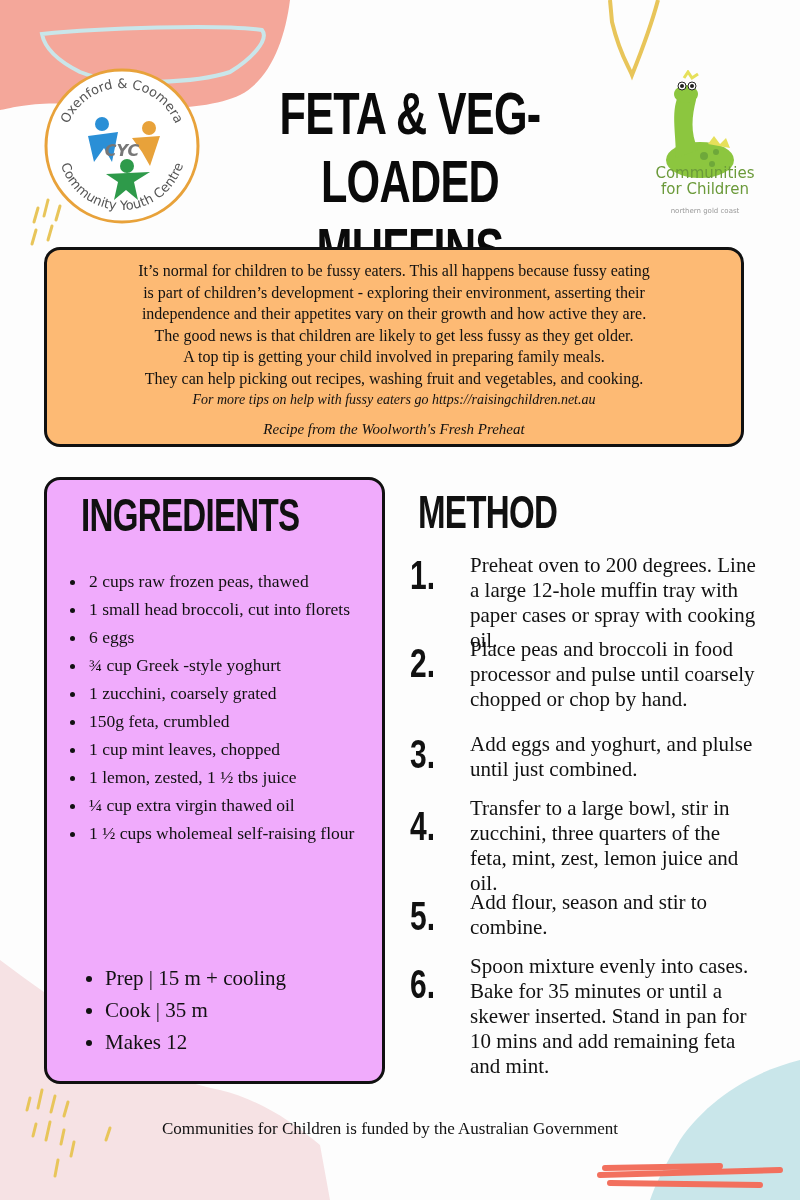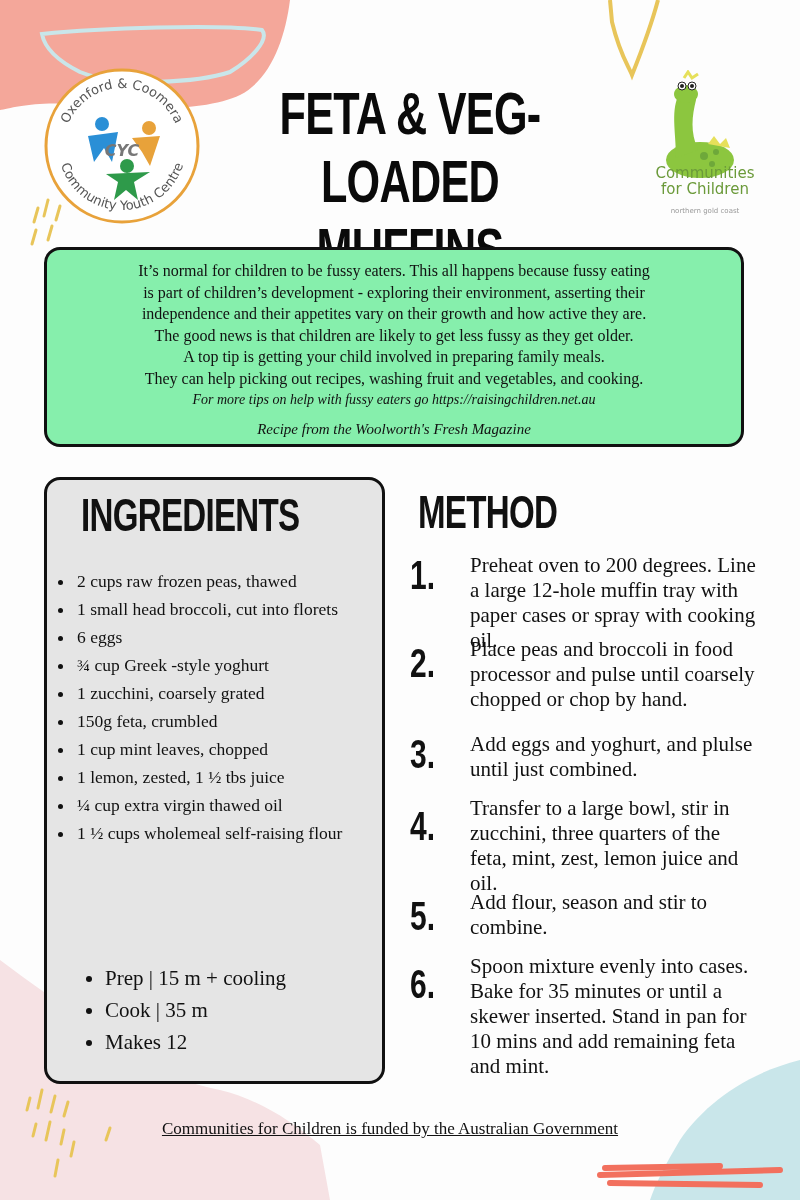--- a/index.html
+++ b/index.html
@@ -4,35 +4,35 @@
 <style>
   html, body { margin: 0; padding: 0; }
   body { width: 800px; height: 1200px; position: relative; overflow: hidden; background: #fdfdfd; font-family: "Liberation Serif", "DejaVu Serif", serif; color: #111; }
   .deco { position: absolute; pointer-events: none; }
   .title { position: absolute; left: 210px; top: 80px; width: 400px; text-align: center; font-family: "Liberation Sans Narrow", "Liberation Sans", sans-serif; font-weight: bold; font-size: 60px; line-height: 68px; letter-spacing: -1px; transform: scaleX(0.72); transform-origin: center; color: #0a0a0a; }
   .title-inner { display: block; width: 560px; margin-left: -80px; }
   .logo-cyc { position: absolute; left: 42px; top: 66px; width: 160px; height: 160px; }
   .logo-cfc { position: absolute; left: 640px; top: 70px; width: 130px; height: 150px; }
   .cfc-text { position: absolute; left: 650px; top: 165px; width: 110px; text-align: center; font-family: "DejaVu Sans", sans-serif; color: #6b9a3a; font-size: 15px; line-height: 16px; }
   .cfc-sub { font-size: 7px; color: #999; margin-top: 6px; }
-  .intro { position: absolute; left: 44px; top: 247px; width: 700px; height: 200px; border: 3.5px solid #111; border-radius: 16px; background: #86efac; text-align: center; box-sizing: border-box; padding-top: 10px; }
+  .intro { position: absolute; left: 44px; top: 247px; width: 700px; height: 200px; border: 3.5px solid #111; border-radius: 16px; background: #fdba74; text-align: center; box-sizing: border-box; padding-top: 10px; }
   .intro p { margin: 0; font-size: 16px; line-height: 21.5px; }
   .intro .tip { font-style: italic; font-size: 14px; line-height: 22px; }
   .intro .src { font-style: italic; font-size: 15px; margin-top: 8px; }
-  .ing-box { position: absolute; left: 44px; top: 477px; width: 341px; height: 607px; border: 3.5px solid #111; border-radius: 16px; background: #e5e5e5; box-sizing: border-box; }
+  .ing-box { position: absolute; left: 44px; top: 477px; width: 341px; height: 607px; border: 3.5px solid #111; border-radius: 16px; background: #f0abfc; box-sizing: border-box; }
   .heading { font-family: "Liberation Sans Narrow", "Liberation Sans", sans-serif; font-weight: bold; font-size: 46px; letter-spacing: -1px; transform: scaleX(0.72); transform-origin: left; white-space: nowrap; }
   .ing-heading { position: absolute; left: 34px; top: 8px; }
-  .ing-list { position: absolute; left: 0; top: 87px; width: 320px; margin: 0; padding-left: 28px; font-size: 17.5px; line-height: 28px; }
+  .ing-list { position: absolute; left: 12px; top: 87px; width: 320px; margin: 0; padding-left: 28px; font-size: 17.5px; line-height: 28px; }
   .ing-list li { padding-left: 2px; }
   .meta-list { position: absolute; left: 12px; top: 482px; margin: 0; padding-left: 46px; font-size: 21px; line-height: 32px; }
   .method-heading { position: absolute; left: 418px; top: 485px; }
   .step { position: absolute; left: 410px; width: 380px; }
   .step-num { position: absolute; left: 0; font-family: "Liberation Sans Narrow", "Liberation Sans", sans-serif; font-weight: bold; font-size: 40px; transform: scaleX(0.75); transform-origin: left; }
   .step-text { position: absolute; left: 60px; width: 290px; font-size: 21px; line-height: 25px; }
-  .footer { position: absolute; left: 90px; top: 1117px; width: 600px; text-align: center; font-size: 17px; line-height: 23px; text-decoration: underline; }
+  .footer { position: absolute; left: 90px; top: 1117px; width: 600px; text-align: center; font-size: 17px; line-height: 23px; }
 </style>
 </head>
 <body>
 
 <svg class="deco" width="800" height="1200" style="left:0;top:0;">
   <path d="M0,0 L290,0 C285,40 270,80 240,95 C210,110 140,112 80,105 C40,100 10,108 0,110 Z" fill="#f4a79a"></path>
   <path d="M42,34 C100,28 220,24 262,30 C270,40 250,60 230,72 C200,82 120,88 80,72 C60,62 45,50 42,34 Z" fill="none" stroke="#c9e6ea" stroke-width="4"></path>
   <path d="M610,0 L612,22 C620,55 628,65 632,75 C640,55 650,30 658,0" fill="none" stroke="#e8c55a" stroke-width="4"></path>
   <path d="M0,960 C40,990 70,1010 110,1040 C140,1060 170,1080 220,1090 C260,1100 290,1120 320,1145 L330,1200 L0,1200 Z" fill="#f6e2e4"></path>
   <path d="M800,1060 C740,1075 700,1110 680,1140 C665,1165 655,1185 650,1200 L800,1200 Z" fill="#c9e6ea"></path>
@@ -101,21 +101,21 @@
 </div>
 
 <div class="intro">
   <p>It’s normal for children to be fussy eaters. This all happens because fussy eating</p>
   <p>is part of children’s development - exploring their environment,  asserting their</p>
   <p>independence and their appetites vary on their growth and how active they are.</p>
   <p>The good news is that children are likely to get less fussy as they get older.</p>
   <p>A top tip is getting your child involved in preparing family meals.</p>
   <p>They can help picking out recipes, washing fruit and vegetables, and cooking.</p>
   <p class="tip">For more tips on help with fussy eaters go https://raisingchildren.net.au</p>
-  <p class="src">Recipe from the Woolworth's Fresh Magazine</p>
+  <p class="src">Recipe from the Woolworth's Fresh Preheat</p>
 </div>
 
 <div class="ing-box">
   <div class="heading ing-heading">INGREDIENTS</div>
   <ul class="ing-list">
     <li>2 cups raw frozen peas, thawed</li>
     <li>1 small head broccoli, cut into florets</li>
     <li>6 eggs</li>
     <li>¾ cup Greek -style yoghurt</li>
     <li>1 zucchini, coarsely grated</li>

